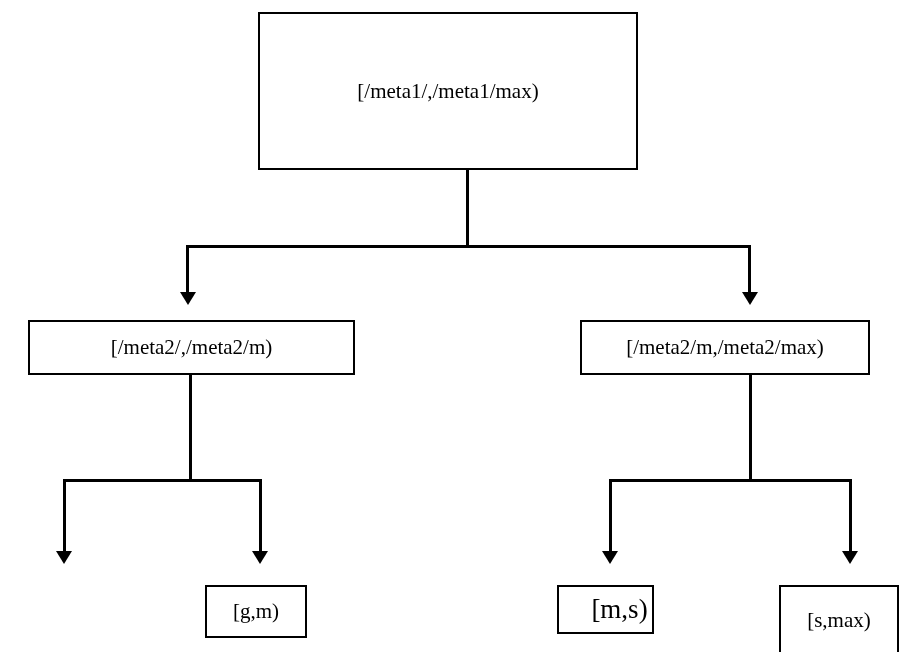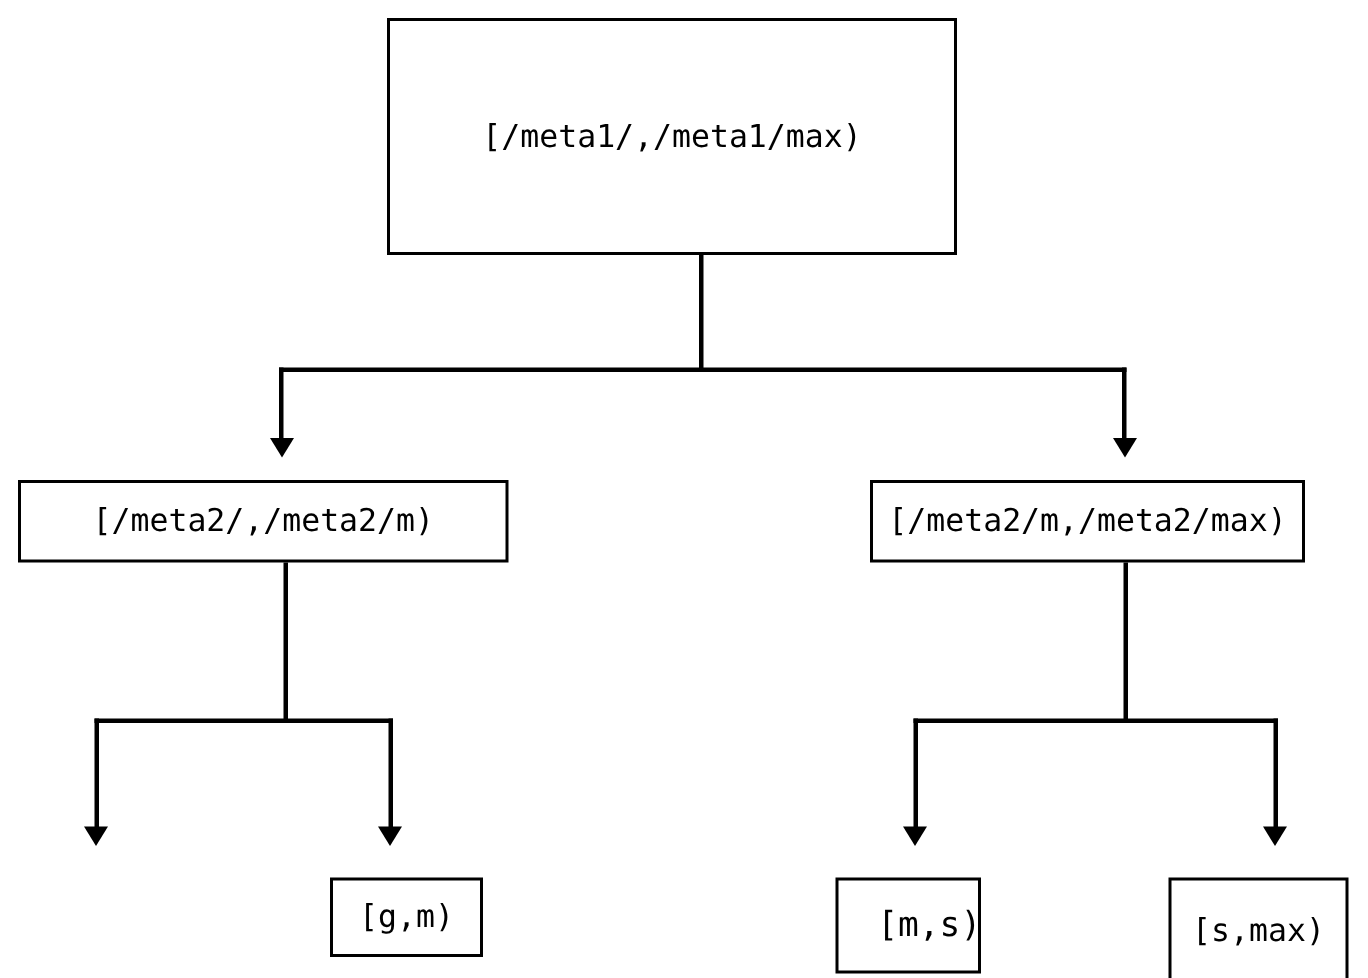--- a/index.html
+++ b/index.html
@@ -23,33 +23,34 @@
     display: flex;
     align-items: center;
     justify-content: center;
     color: #000000;
     white-space: pre;
   }
   .node-label {
     display: block;
     line-height: 1;
     letter-spacing: 0px;
+    font-family: Liberation Serif, serif;
   }
 
   
   #node-root {
     left: 258px;
     top: 12px;
     width: 380px;
     height: 158px;
     font-size: 21px;
   }
   
   #node-mid-left {
-    left: 12px;
+    left: 28px;
     top: 320px;
     width: 327px;
     height: 55px;
     font-size: 21px;
     text-align: right;
   }
   #node-mid-right {
     left: 580px;
     top: 320px;
     width: 290px;
@@ -58,32 +59,32 @@
   }
   
   #node-leaf-ag {
     left: 8px;
     top: 585px;
     width: 102px;
     height: 53px;
     font-size: 21px;
   }
   #node-leaf-gm {
-    left: 220px;
+    left: 205px;
     top: 585px;
     width: 102px;
     height: 53px;
     font-size: 21px;
   }
   #node-leaf-ms {
     left: 557px;
     top: 585px;
     width: 97px;
-    height: 64px;
-    font-size: 23px;
+    height: 49px;
+    font-size: 27px;
     padding-left: 28px;
   }
   #node-leaf-smax {
     left: 779px;
     top: 585px;
     width: 120px;
     height: 70px;
     font-size: 21px;
   }
 

